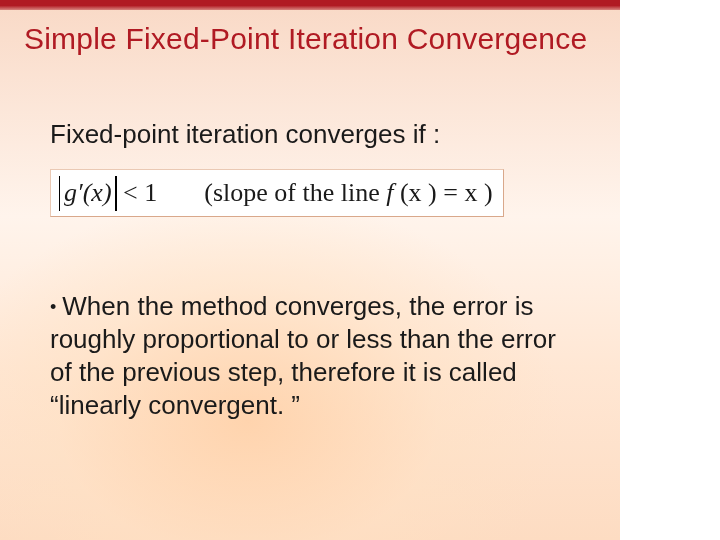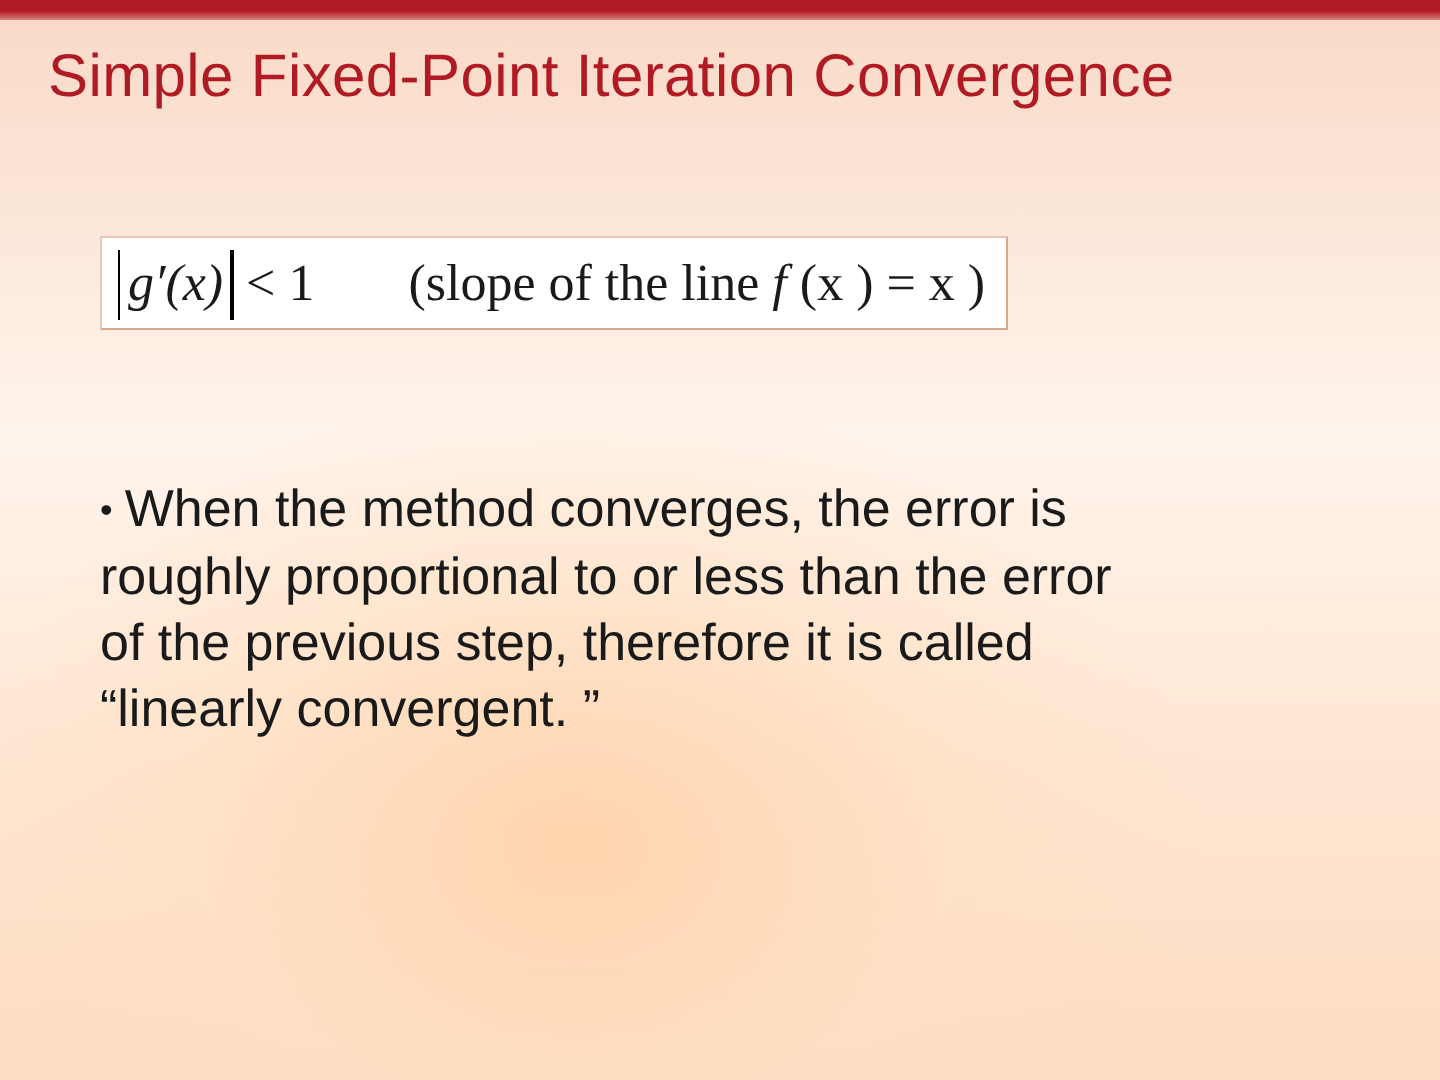--- a/index.html
+++ b/index.html
@@ -5,21 +5,21 @@
   html, body {
     margin: 0;
     padding: 0;
     width: 720px;
     height: 540px;
     overflow: hidden;
     font-family: Arial, "Helvetica Neue", Helvetica, sans-serif;
   }
   .slide {
     position: relative;
-    width: 720px;
+    width: 620px;
     height: 540px;
     background:
       radial-gradient(ellipse 420px 300px at 40% 78%, rgba(255,210,170,0.9) 0%, rgba(255,225,195,0.5) 45%, rgba(255,240,225,0) 75%),
       linear-gradient(180deg, #f9d9c6 0%, #fff4ec 40%, #ffe7d4 68%, #fddcc2 100%);
     box-sizing: border-box;
   }
   .topbar {
     position: absolute;
     top: 0; left: 0; right: 0;
     height: 10px;
@@ -90,20 +90,21 @@
 </head>
 <body>
 
 <div class="slide">
   <div class="topbar"></div>
 
   <div class="title">Simple Fixed-Point Iteration Convergence</div>
 
   <div class="body">
 
+    <div class="lead">Fixed-point iteration converges if :</div>
 
     <div class="formula-box">
       <span class="abs"><span class="fn">g′(x)</span></span>
       <span>&lt; 1</span>
       <span class="gap"></span>
       <span>(slope of the line </span><span class="fn">f </span><span>(x ) = x </span><span>)</span>
     </div>
 
     <div class="bullet-block">
       <span class="bullet-dot">•</span><span>When the method converges, the error is roughly proportional to or less than the error of the previous step, therefore it is called “linearly convergent. ”</span>

